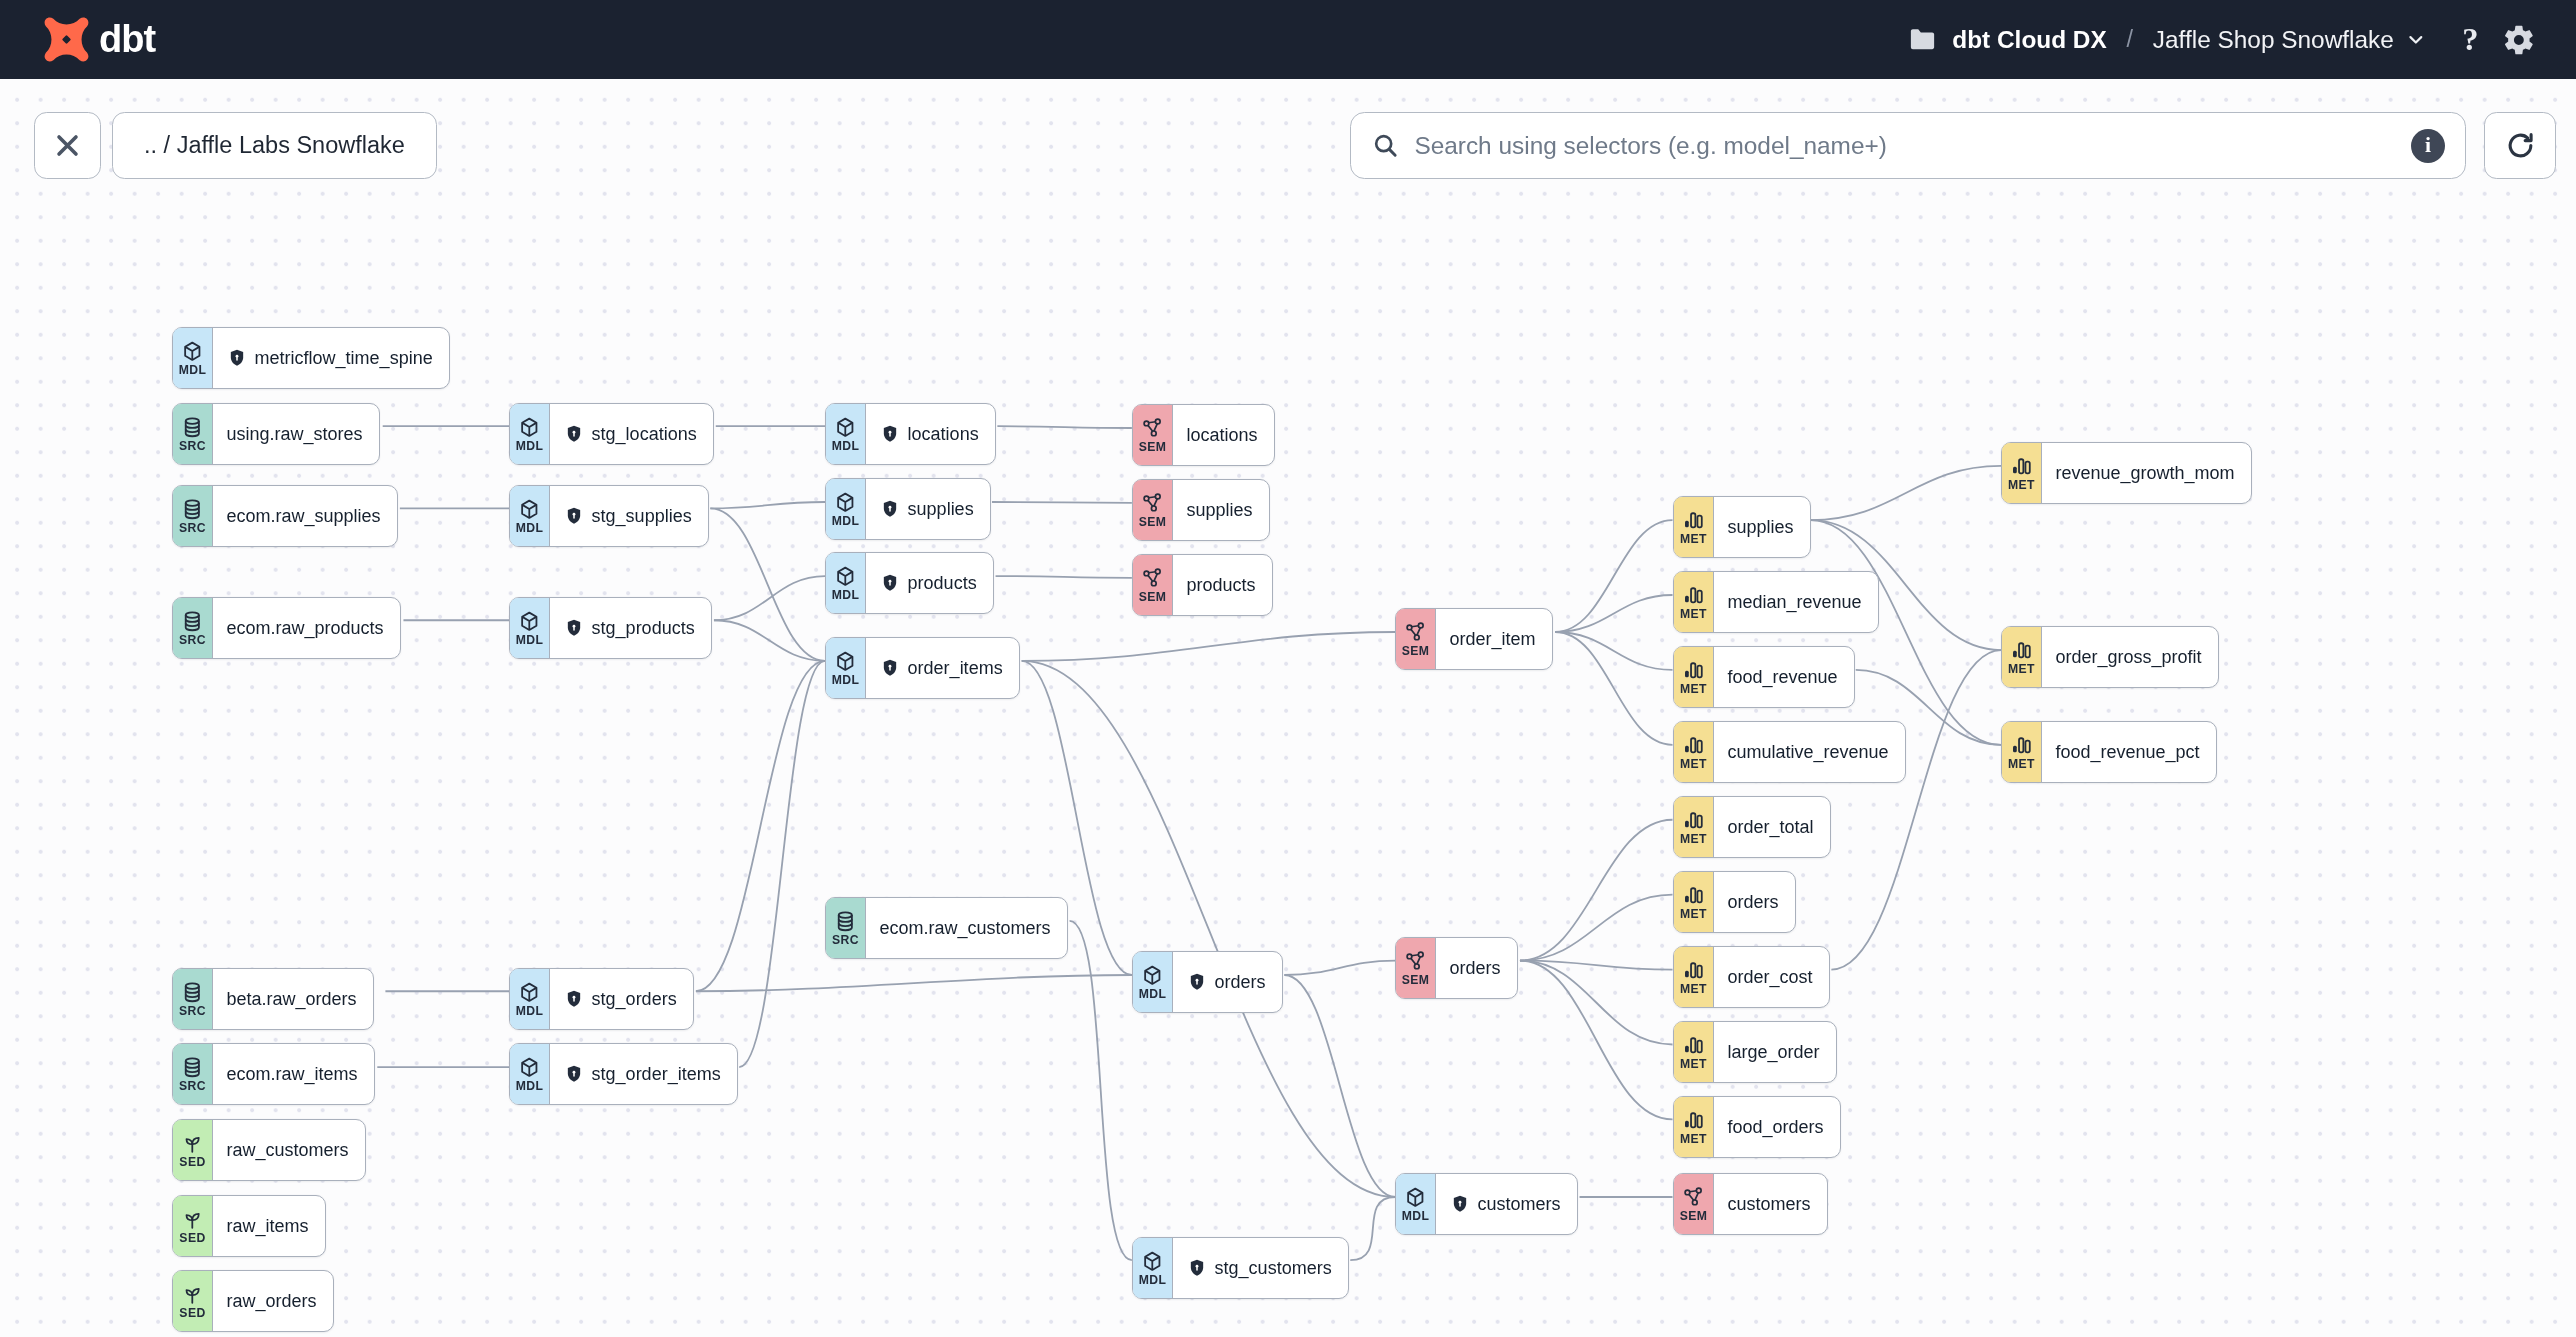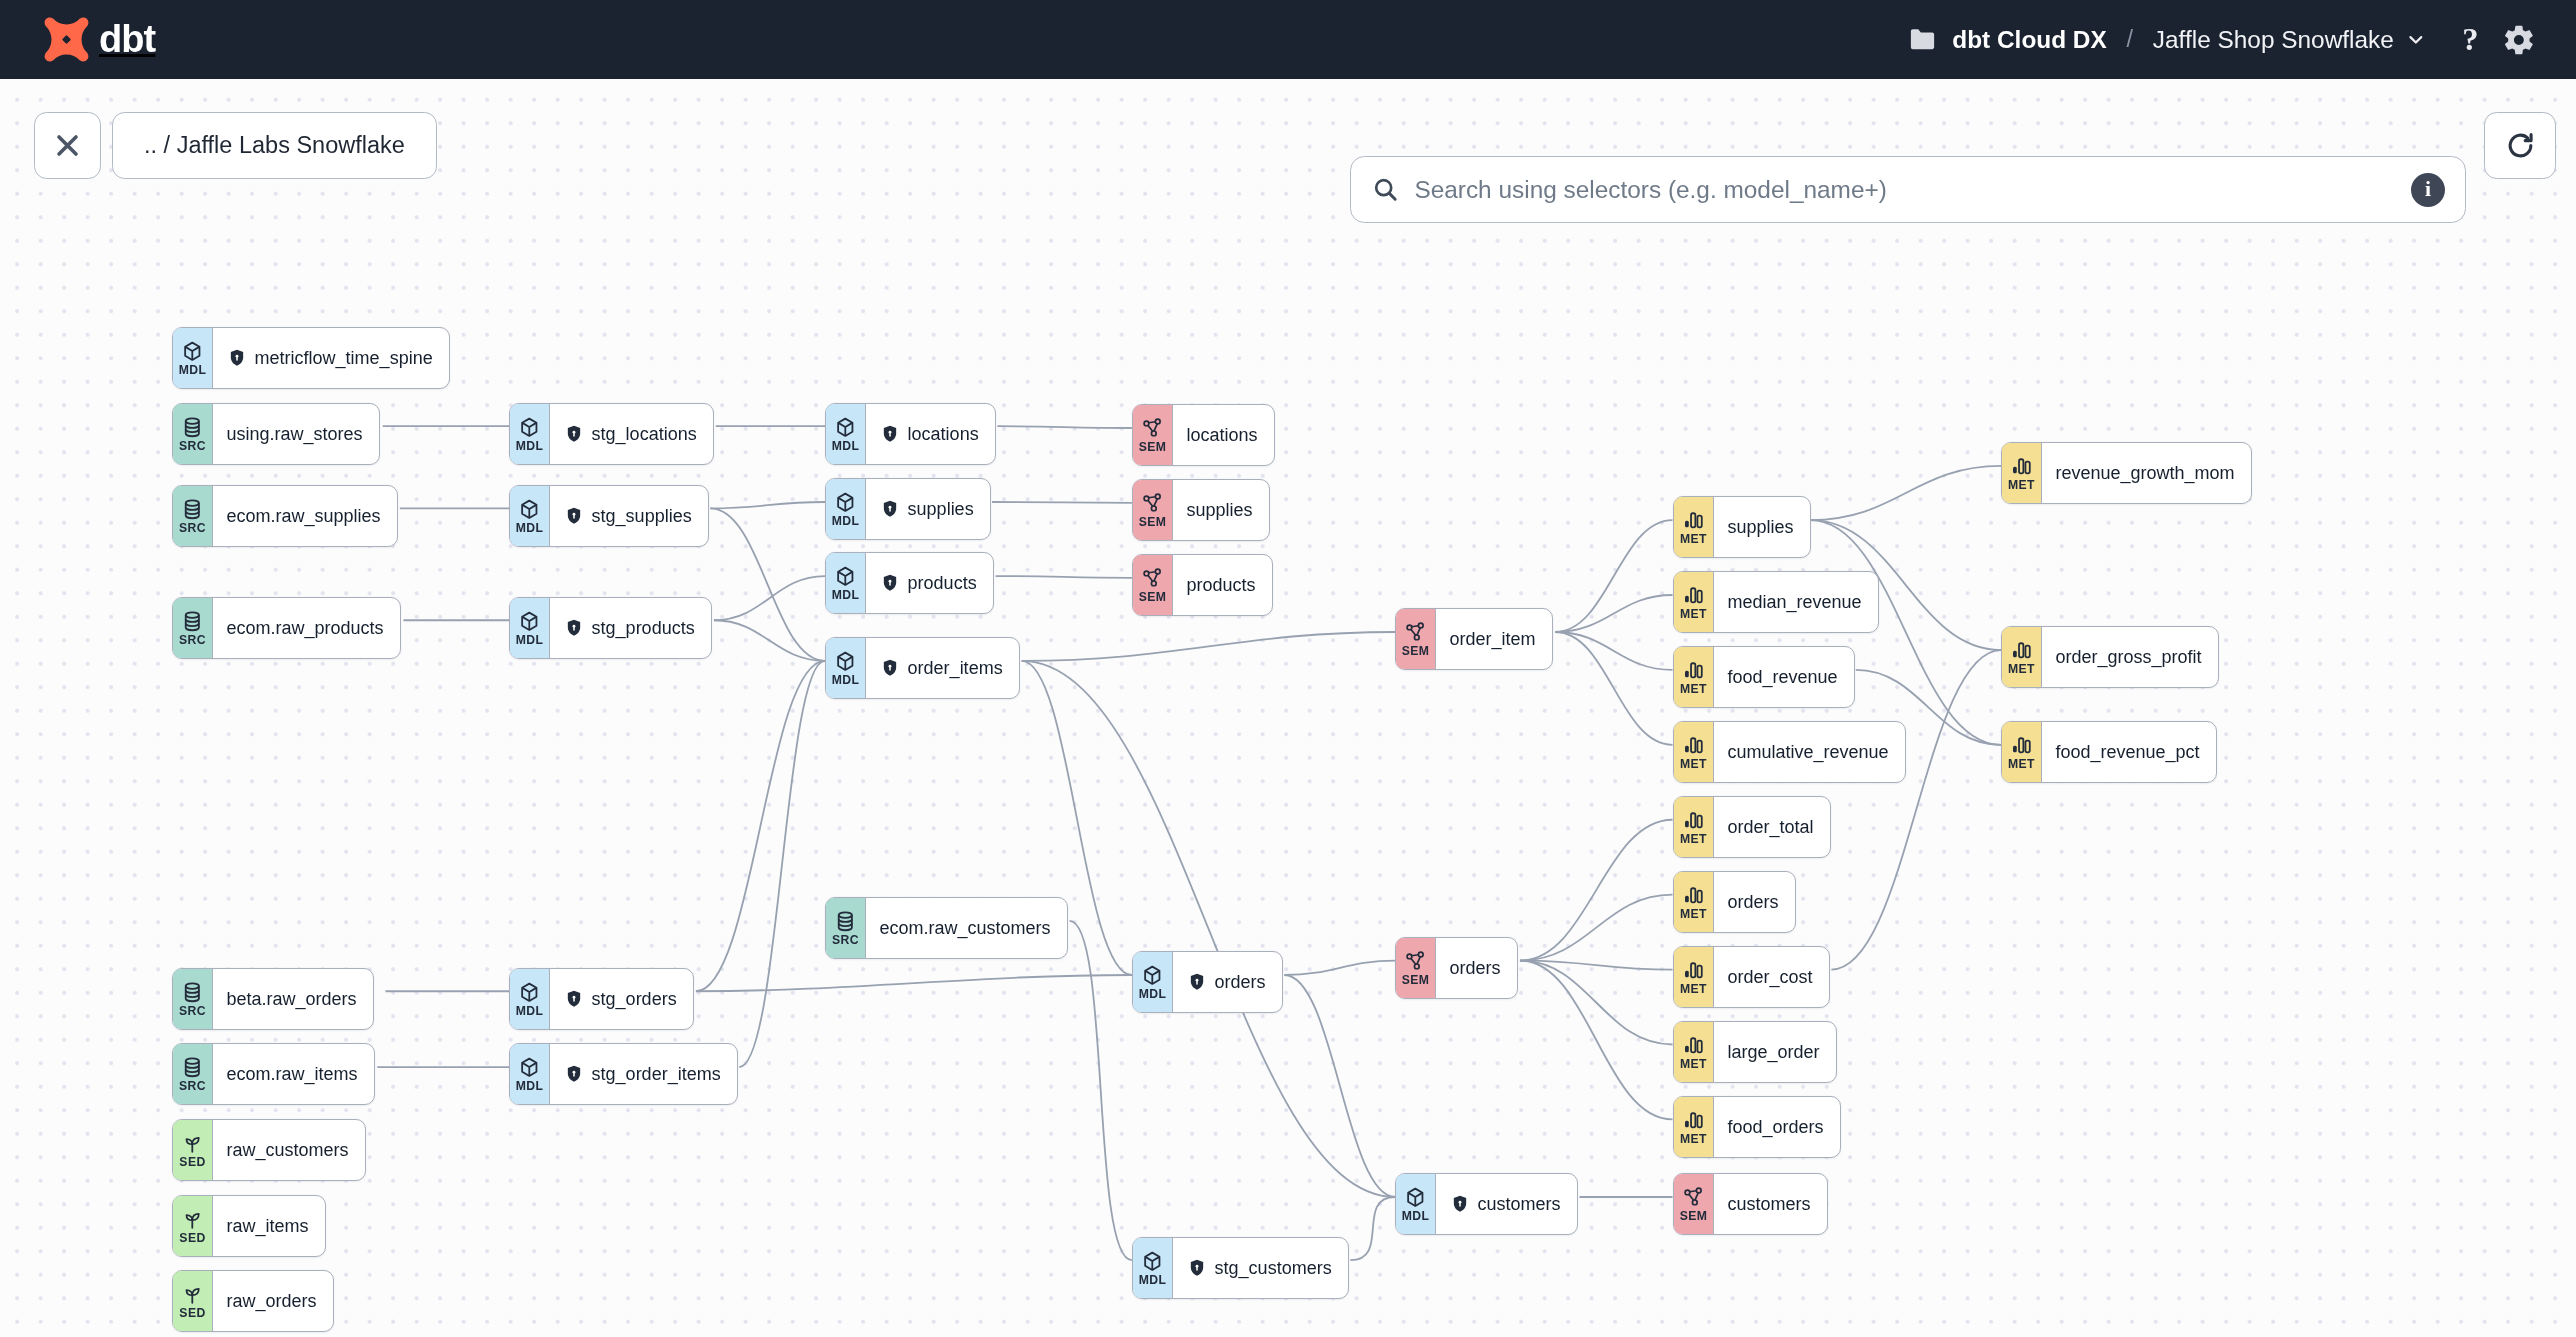--- a/index.html
+++ b/index.html
@@ -12,21 +12,21 @@
   }
   *{margin:0;padding:0;box-sizing:border-box;}
   html,body{width:2576px;height:1338px;overflow:hidden;font-family:"Liberation Sans",sans-serif;}
   body{background:var(--canvas);position:relative;}
 
   
   .header{
     position:absolute;left:0;top:0;width:2576px;height:79px;
     background:var(--header-bg);display:flex;align-items:center;z-index:30;
   }
-  .brand{display:flex;align-items:center;gap:9px;margin-left:43px;cursor:pointer;text-decoration:underline;}
+  .brand{display:flex;align-items:center;gap:9px;margin-left:43px;cursor:pointer;}
   .brand-text{color:#fff;font-size:38px;font-weight:bold;letter-spacing:-0.9px;}
   .nav{display:flex;align-items:center;margin-left:56px;gap:51px;}
   .nav-item{color:#eef0f4;font-size:23.5px;font-weight:bold;background:none;border:none;cursor:pointer;display:flex;align-items:center;gap:9px;font-family:inherit;}
   .spacer{flex:1;}
   .cta{
     background:#3e7d78;color:#fff;border:none;border-radius:20px;
     font-size:22.6px;font-weight:bold;padding:13.5px 27px;cursor:pointer;font-family:inherit;
   }
   .acct{display:flex;align-items:center;gap:14.4px;margin-left:52px;margin-right:36px;}
   .acct-name{color:#fff;font-size:24.4px;font-weight:bold;}
@@ -38,21 +38,21 @@
   
   .toolbar{position:absolute;left:0;top:112px;width:2576px;height:69px;z-index:20;}
   .btn-plain{
     position:absolute;background:#fff;border:1.8px solid #b3bac4;border-radius:12.6px;
     display:flex;align-items:center;justify-content:center;cursor:pointer;
   }
   .close-btn{left:34px;top:0;width:67px;height:67px;}
   .crumb-btn{left:112px;top:0;height:67px;padding:0 31px;font-size:23.5px;color:#1f2733;font-family:inherit;}
   .search-wrap{
     position:absolute;left:1350px;top:0;width:1116px;height:67px;background:#fff;
-    border:1.8px solid #b3bac4;border-radius:14.4px;display:flex;align-items:center;padding:8px 20px;margin-top:44px;
+    border:1.8px solid #b3bac4;border-radius:14.4px;display:flex;align-items:center;padding:8px 20px;
   }
   .search-input{
     flex:1;border:none;outline:none;font-size:24.4px;color:#1f2733;margin-left:14.4px;font-family:inherit;background:transparent;
   }
   .search-input::placeholder{color:#6f7a89;}
   .info-badge{
     width:34px;height:34px;border-radius:50%;background:#3f4756;color:#fff;
     display:flex;align-items:center;justify-content:center;font-size:21.7px;font-weight:bold;
     font-family:"Liberation Serif",serif;cursor:pointer;flex:0 0 auto;
   }

